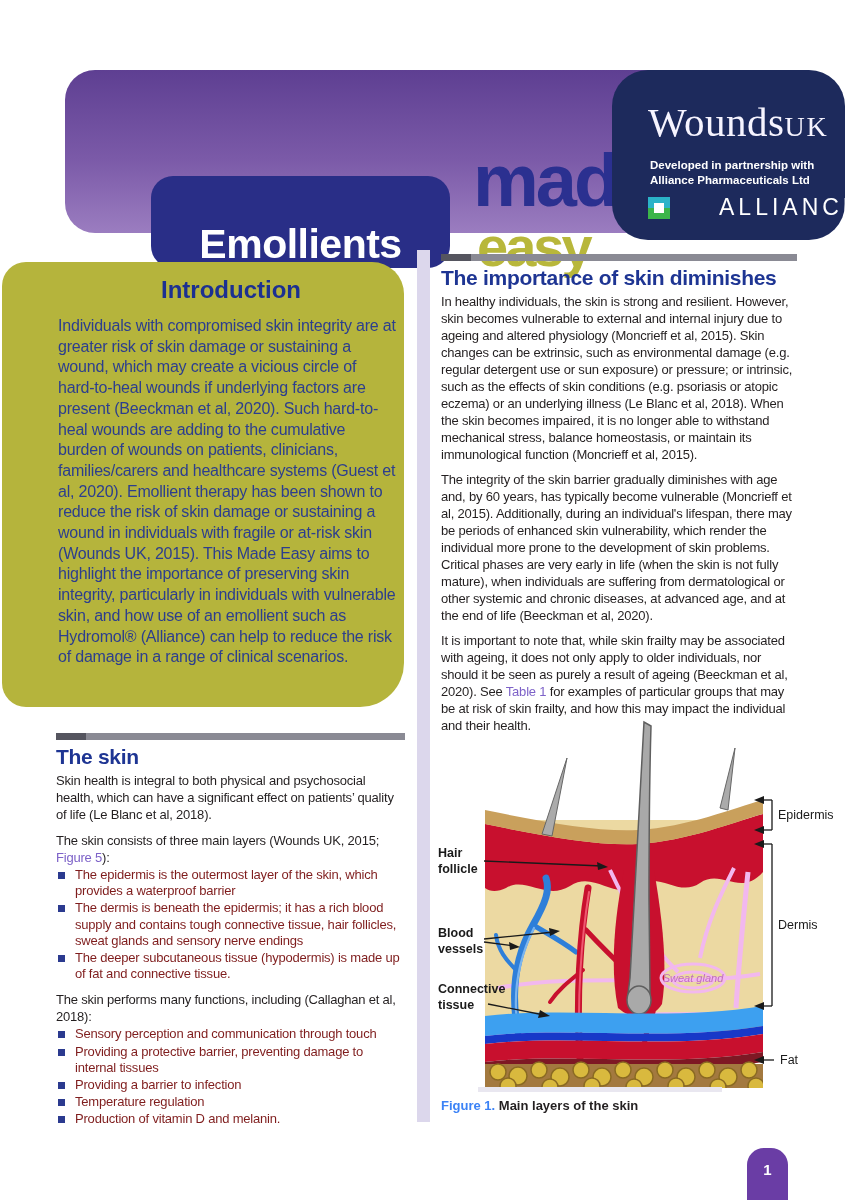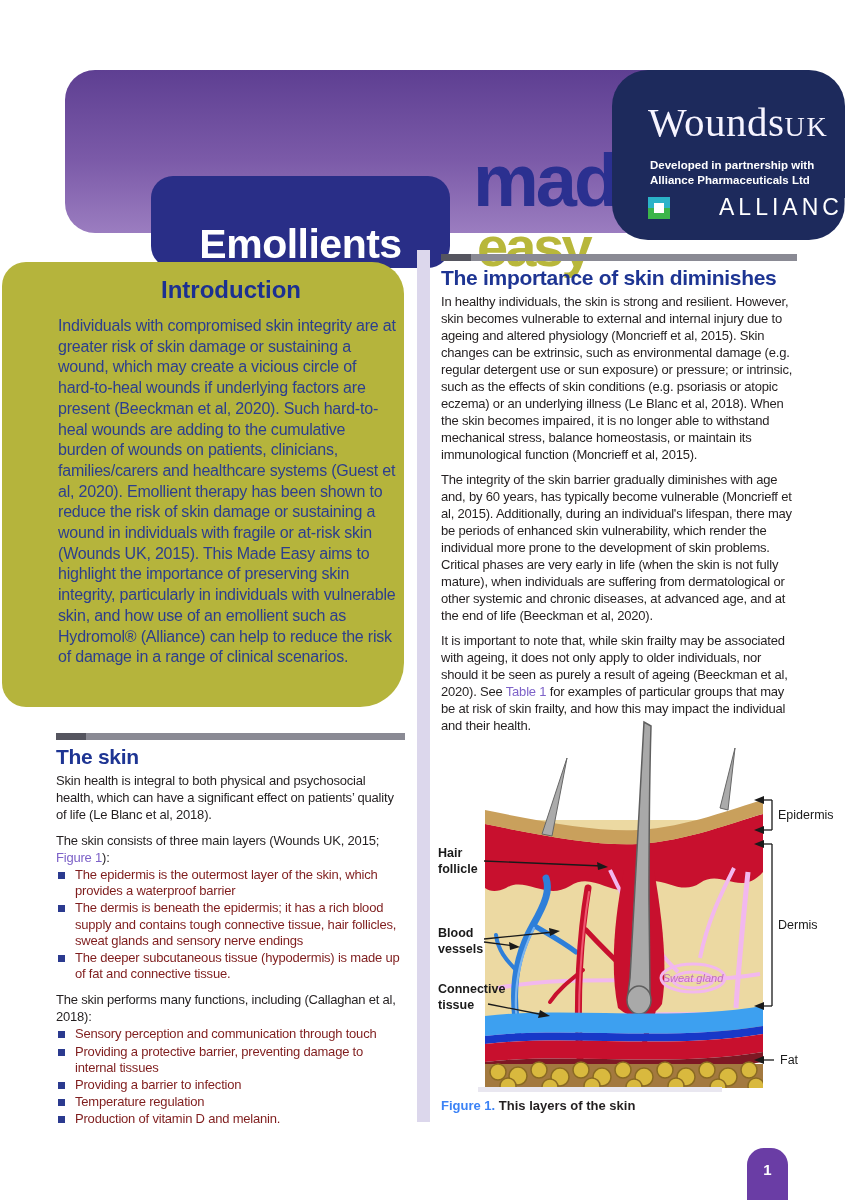--- a/index.html
+++ b/index.html
@@ -106,21 +106,21 @@
     <h2>Introduction</h2>
     <p>Individuals with compromised skin integrity are at greater risk of skin damage or sustaining a wound, which may create a vicious circle of hard-to-heal wounds if underlying factors are present (Beeckman et al, 2020). Such hard-to-heal wounds are adding to the cumulative burden of wounds on patients, clinicians, families/carers and healthcare systems (Guest et al, 2020). Emollient therapy has been shown to reduce the risk of skin damage or sustaining a wound in individuals with fragile or at-risk skin (Wounds UK, 2015). This Made Easy aims to highlight the importance of preserving skin integrity, particularly in individuals with vulnerable skin, and how use of an emollient such as Hydromol® (Alliance) can help to reduce the risk of damage in a range of clinical scenarios.</p>
   </div>
 
   <div class="col-divider"></div>
 
   <div class="left-col">
     <div class="rule"></div>
     <h3 class="sec">The skin</h3>
     <p class="body-txt">Skin health is integral to both physical and psychosocial health, which can have a significant effect on patients’ quality of life (Le Blanc et al, 2018).</p>
-    <p class="body-txt" style="margin-bottom:1px;"><span>The skin consists of three main layers (Wounds UK, 2015; </span><span class="doc-link">Figure 1</span><span>):</span></p>
+    <p class="body-txt" style="margin-bottom:1px;"><span>The skin consists of three main layers (Wounds UK, 2015; </span><span class="doc-link">Figure 5</span><span>):</span></p>
     <ul class="sq">
       <li><span>The epidermis is the outermost layer of the skin, which provides a waterproof barrier</span></li>
       <li><span>The dermis is beneath the epidermis; it has a rich blood supply and contains tough connective tissue, hair follicles, sweat glands and sensory nerve endings</span></li>
       <li><span>The deeper subcutaneous tissue (hypodermis) is made up of fat and connective tissue.</span></li>
     </ul>
     <p class="body-txt" style="margin-bottom:1px;">The skin performs many functions, including (Callaghan et al, 2018):</p>
     <ul class="sq">
       <li><span>Sensory perception and communication through touch</span></li>
       <li><span>Providing a protective barrier, preventing damage to internal tissues</span></li>
       <li><span>Providing a barrier to infection</span></li>
@@ -254,20 +254,20 @@
         <text x="340" y="99">Epidermis</text>
         <text x="340" y="209">Dermis</text>
         <text x="342" y="344">Fat</text>
       </g>
       <text x="255" y="262" text-anchor="middle" font-size="11" font-style="italic" fill="#c06cbe">Sweat gland</text>
     </svg>
   </div>
   <div class="figure-shadow"></div>
 
   <div class="fig-caption">
-    <span class="fig-label">Figure 1.</span><span> This layers of the skin</span>
+    <span class="fig-label">Figure 1.</span><span> Main layers of the skin</span>
   </div>
 
   <div class="page-tab">
     <span>1</span>
   </div>
 
 </div>
 
 </body></html>

